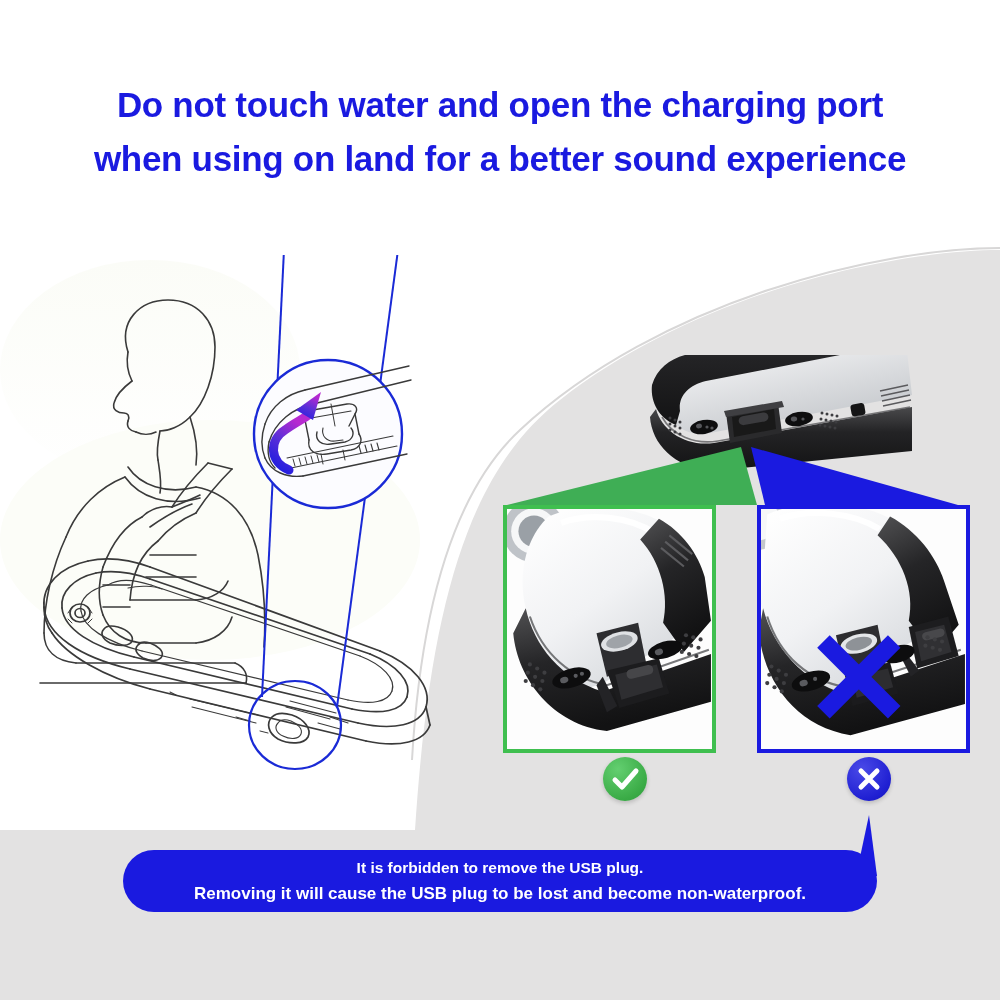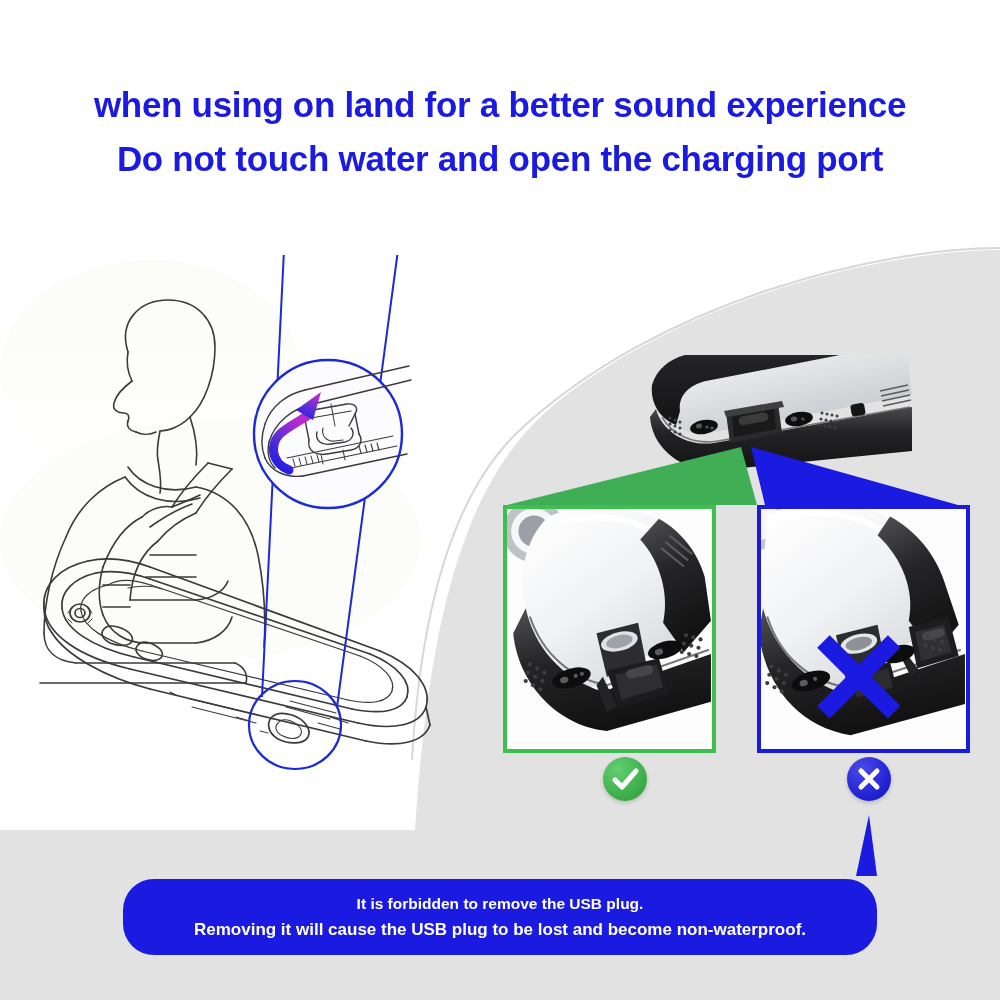--- a/index.html
+++ b/index.html
@@ -66,22 +66,22 @@
     border-radius: 50%;
     box-shadow: 0 2px 4px rgba(0,0,0,0.18);
   }
   .badge-ok   { left: 603px; top: 757px; background: radial-gradient(circle at 34% 28%, #63cf70 0%, #3aab46 70%, #2f9a3c 100%); }
   .badge-bad  { left: 847px; top: 757px; background: radial-gradient(circle at 34% 28%, #4a4ae8 0%, #1f1fd2 70%, #1414b4 100%); }
   .badge svg { position: absolute; left: 0; top: 0; }
 
   
   .banner {
     position: absolute;
-    left: 123px; top: 879px;
-    width: 754px; height: 76px;
+    left: 123px; top: 850px;
+    width: 754px; height: 62px;
     background: #1a1ae0;
     border-radius: 31px;
     color: #ffffff;
     display: flex;
     flex-direction: column;
     align-items: center;
     justify-content: center;
     text-align: right;
   }
   .banner-line {
@@ -108,22 +108,22 @@
 
     <ellipse cx="150" cy="370" rx="150" ry="110" fill="url(#palegrad)"></ellipse>
     <ellipse cx="210" cy="540" rx="210" ry="120" fill="#fcfdf8"></ellipse>
 
     <path d="M 1000 250 C 900 250 700 290 560 400 C 470 470 430 600 415 830 L 415 1000 L 1000 1000 Z" fill="#e3e2e2"></path>
     <path d="M 415 830 L 1000 830 L 1000 1000 L 0 1000 L 0 830 Z" fill="#e3e2e2"></path>
     <path d="M 1000 248 C 880 248 660 300 520 430 C 450 495 420 620 412 760" fill="none" stroke="#d8d7d7" stroke-width="2"></path>
   </svg>
 
   <div class="heading">
+    <span class="heading-line">Do not touch water and open the charging port</span>
     <span class="heading-line">when using on land for a better sound experience</span>
-    <span class="heading-line">Do not touch water and open the charging port</span>
   </div>
 
   <svg class="left-art" viewBox="0 0 470 520">
     <g fill="none" stroke="#3a3a3a" stroke-width="1.6" stroke-linecap="round" stroke-linejoin="round">
 
       <path d="M128 97 C118 66 140 45 168 45 C198 45 215 66 215 92 C215 120 205 148 190 162 C180 172 168 176 160 176"></path>
       <path d="M128 97 C126 108 128 118 132 126"></path>
 
       <path d="M132 126 C124 132 116 140 114 148 C112 155 118 158 124 158 C128 158 130 161 128 166"></path>
       <path d="M128 166 C126 172 130 176 136 177"></path>

